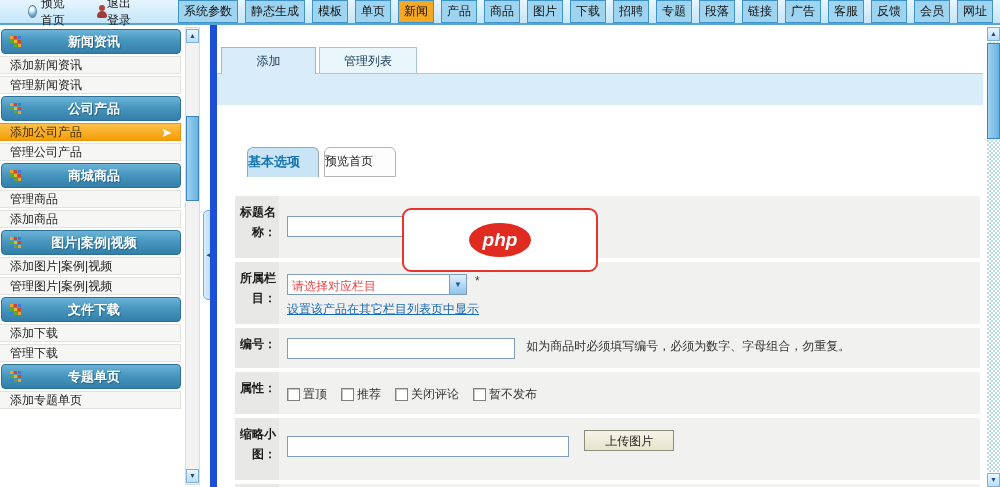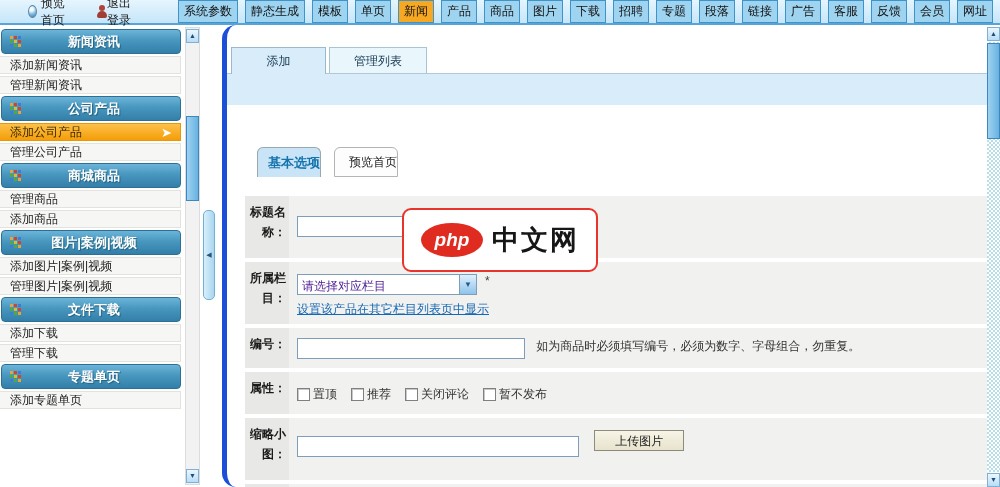--- a/index.html
+++ b/index.html
@@ -52,53 +52,53 @@
     background:linear-gradient(90deg,#9ed2f0,#68b2e0); border:1px solid #3c87c0; }
   #side-scroll .sthumb { top:88px; height:85px; }
 
   
   #collapse { position:absolute; left:203px; top:210px; width:12px; height:90px;
     background:linear-gradient(90deg,#d9effb,#a9d6ef); border:1px solid #6fb0d8;
     border-radius:5px; cursor:pointer; display:flex; align-items:center; justify-content:center;
     color:#23567e; font-size:7px; }
 
   
-  #main { position:absolute; left:222px; top:25px; width:766px; height:462px;
-    background:#fff; border-left:5px solid #1d4ed8;border-radius:14px; }
+  #main { position:absolute; left:210px; top:25px; width:766px; height:462px;
+    background:#fff; border-left:7px solid #1d4ed8; }
   .tab { position:absolute; top:22px; height:27px; text-align:center; line-height:26px;
     cursor:pointer; color:#15364f; }
   #tab-add { left:4px; width:95px; background:#d8ecfa;
     border:1px solid #9cb8cc; border-bottom:none; z-index:2; }
   #tab-list { left:102px; width:98px; background:#e9f7fd; border:1px solid #a7c3d4; }
   #band { position:absolute; left:0; top:48px; width:766px; height:32px;
     background:#d8ecfa; border-top:1px solid #b3c8d6; }
 
-  .subtab { position:absolute; top:122px; width:64px; height:30px; line-height:29px;
-    text-align:right; border-radius:6px 6px 0 0; cursor:pointer; }
+  .subtab { position:absolute; top:122px; width:72px; height:30px; line-height:29px;
+    text-align:left; border-radius:6px 6px 0 0; cursor:pointer;font-family:Liberation Mono, monospace; }
   #subtab-basic { left:30px; background:#c8e4f6; border:1px solid #9aa7ae; border-bottom:none;
     color:#1574ad; font-weight:bold; font-size:13px; z-index:2; }
   #subtab-ext { left:107px; background:#fdfdfd; border:1px solid #b4b4b4; color:#222; }
 
   
   #form { position:absolute; left:18px; top:171px; width:745px; }
   .frow { display:flex; margin-bottom:4px; }
   .fl { width:44px; background:#e8e8e6; color:#1a1a1a; font-weight:bold;
     text-align:right; padding:6px 3px 0 2px; line-height:1.7;
     word-break:break-all; }
   .fc { flex:1; background:#f1f1ef; padding:6px 8px; color:#333; }
   .r1 { height:62px; } .r2 { height:62px; } .r3 { height:40px; }
   .r4 { height:42px; } .r5 { height:62px; } .r6 { height:50px; }
   input[type=text] { height:21px; border:1px solid #7f9db9; background:#fff; padding:0 3px;
     font-family:inherit; font-size:12px; }
   .in-title { width:280px; margin-top:14px; }
   .in-code  { width:228px; margin-top:4px; vertical-align:middle; }
   .in-thumb { width:282px; margin-top:12px; vertical-align:middle; }
   .sel { display:inline-flex; width:180px; height:21px; border:1px solid #7f9db9;
     background:#fff; margin-top:6px; vertical-align:middle; cursor:pointer; }
-  .sel .txt { flex:1; padding:3px 4px; color:#4c1d95; white-space:nowrap; overflow:hidden; }
+  .sel .txt { flex:1; padding:3px 4px; color:#ef4444; white-space:nowrap; overflow:hidden; }
   .sel .arrow { width:17px; background:linear-gradient(#dff0fc,#8fc3ea);
     border-left:1px solid #7f9db9; color:#1c5c92; font-size:8px; line-height:19px;
     text-align:center; }
   .star { color:#444; margin-left:8px; }
   .flink { display:inline-block; margin-top:6px; color:#1668b4; text-decoration:underline;
     cursor:pointer; }
   .hint { margin-left:8px; color:#333; }
   .cbgrp { margin-top:8px; display:flex; align-items:center; }
   .cb { width:13px; height:13px; background:#fff; border:1px solid #808080;
     box-shadow:inset 1px 1px 0 #c8c8c8; margin-right:3px; cursor:pointer; }
@@ -378,14 +378,13 @@
 
 <div id="main-scroll">
   <div class="vtrack"></div>
   <div class="sbtn up">▲</div>
   <div class="sthumb"></div>
   <div class="sbtn dn">▼</div>
 </div>
 
 <div id="watermark">
   <span class="php-oval">php</span>
-  <span class="wm-text">中文网</span>
 </div>
 
 </body></html>

